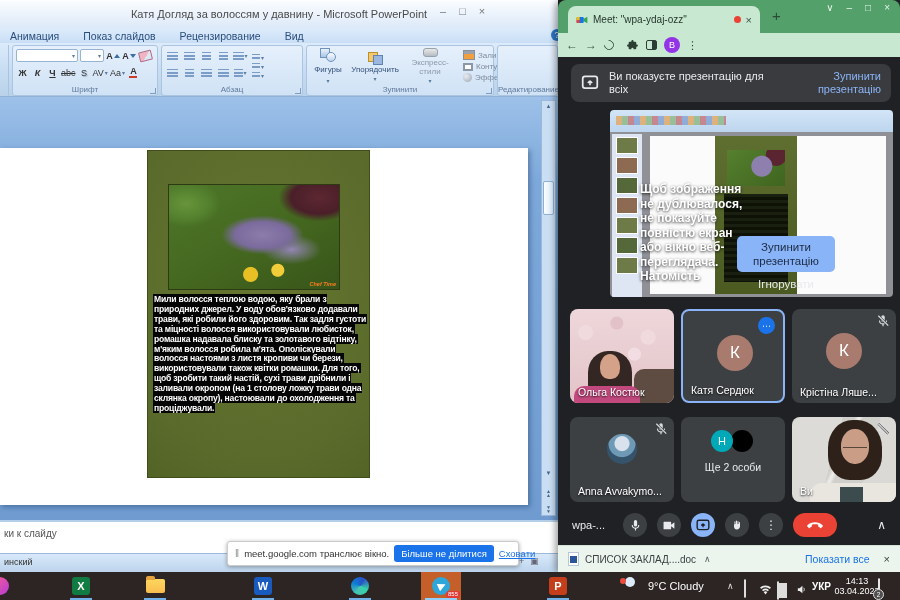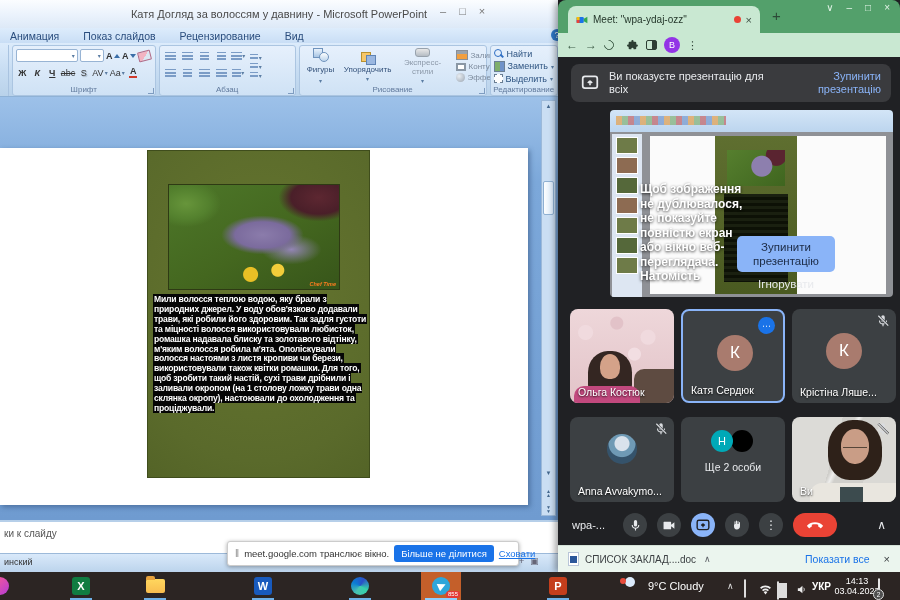--- a/index.html
+++ b/index.html
@@ -429,41 +429,25 @@
                 <span>Контур фигуры</span>
                 <i class="car">▾</i>
               </span>
             <span class="drow">
                 <i class="ic-effects"></i>
                 <span>Эффекты для фигур</span>
                 <i class="car">▾</i>
               </span>
           </div>
         </div>
-        <span class="rgroup-label">Рисование</span>
+        <span class="rgroup-label">Зупинити</span>
         <i class="dlg"></i>
       </div>
 
       <div class="rgroup" style="flex:1;flex-direction:row;">
-        <div class="ecol">
-          <span class="erow">
-              <i class="ic-find"></i>
-              <span>Найти</span>
-            </span>
-          <span class="erow">
-              <i class="ic-repl"></i>
-              <span>Заменить</span>
-              <i class="car">▾</i>
-            </span>
-          <span class="erow">
-              <i class="ic-sel"></i>
-              <span>Выделить</span>
-              <i class="car">▾</i>
-            </span>
-        </div>
         <span class="rgroup-label">Редактирование</span>
       </div>
     </div>
 
     <div class="ppt-work">
       <div class="page">
         <div class="slide">
           <div class="photo">
             <span class="watermark">Chef Time</span>
           </div>

